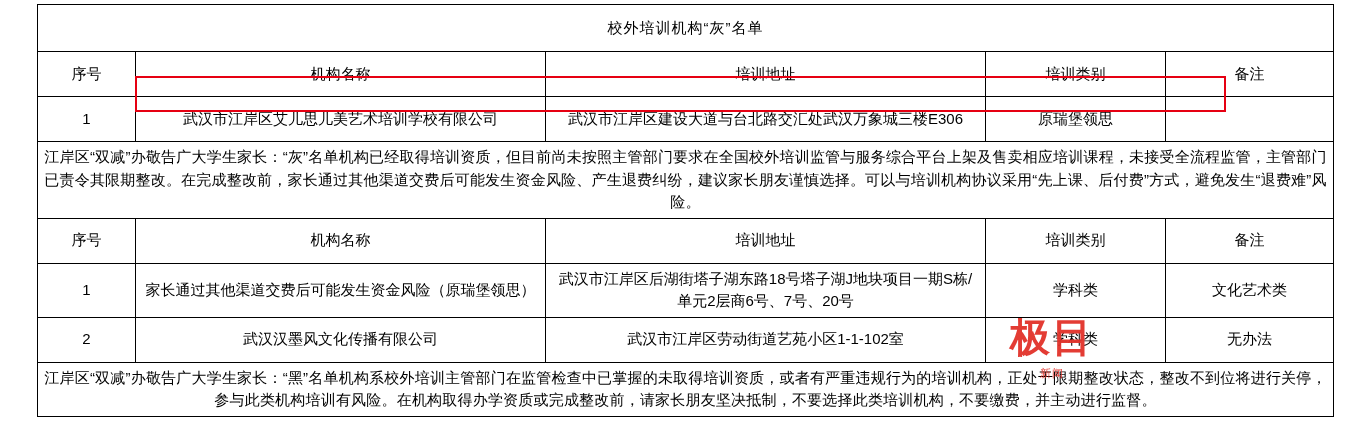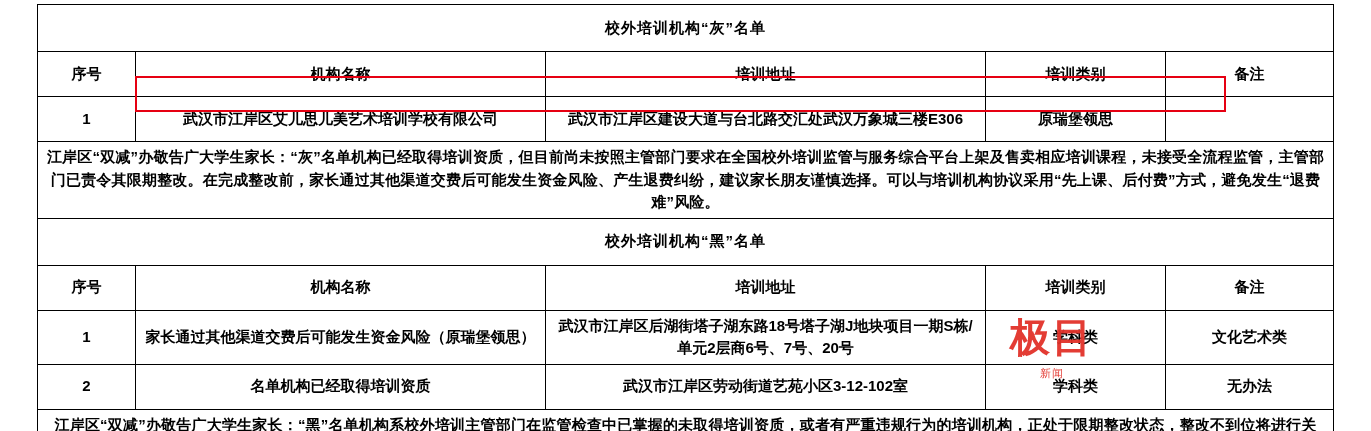--- a/index.html
+++ b/index.html
@@ -27,21 +27,20 @@
     margin: 4px 38px 0 37px;
     border: 1px solid #000;
   }
   table.doc td {
     border: 1px solid #000;
     padding: 4px 6px;
     font-size: 15px;
     line-height: 1.5;
     vertical-align: middle;
     text-align: center;
-    font-weight: bold;
   }
   td.section-title {
     font-size: 17px;
     height: 38px;
     letter-spacing: 1px;
   }
   td.col-head {
     height: 36px;
     font-size: 15px;
   }
@@ -128,40 +127,37 @@
         <td class="row-cell">武汉市江岸区艾儿思儿美艺术培训学校有限公司</td>
         <td class="row-cell">武汉市江岸区建设大道与台北路交汇处武汉万象城三楼E306</td>
         <td class="row-cell">原瑞堡领思</td>
         <td class="row-cell"></td>
       </tr>
       <tr>
         <td class="note" colspan="5">江岸区“双减”办敬告广大学生家长：“灰”名单机构已经取得培训资质，但目前尚未按照主管部门要求在全国校外培训监管与服务综合平台上架及售卖相应培训课程，未接受全流程监管，主管部门已责令其限期整改。在完成整改前，家长通过其他渠道交费后可能发生资金风险、产生退费纠纷，建议家长朋友谨慎选择。可以与培训机构协议采用“先上课、后付费”方式，避免发生“退费难”风险。</td>
       </tr>
 
       <tr>
-        <td class="section-title" colspan="5">校外培训机构“黑”名单</td>
-      </tr>
-      <tr>
         <td class="col-head">序号</td>
         <td class="col-head">机构名称</td>
         <td class="col-head">培训地址</td>
         <td class="col-head">培训类别</td>
         <td class="col-head">备注</td>
       </tr>
       <tr>
         <td class="row-cell">1</td>
         <td class="row-cell left">家长通过其他渠道交费后可能发生资金风险（原瑞堡领思）</td>
         <td class="row-cell left">武汉市江岸区后湖街塔子湖东路18号塔子湖J地块项目一期S栋/单元2层商6号、7号、20号</td>
         <td class="row-cell">学科类</td>
         <td class="row-cell">文化艺术类</td>
       </tr>
       <tr>
         <td class="row-cell">2</td>
-        <td class="row-cell left">名单机构已经取得培训资质</td>
-        <td class="row-cell left">武汉市江岸区劳动街道艺苑小区3-12-102室</td>
+        <td class="row-cell left">武汉汉墨风文化传播有限公司</td>
+        <td class="row-cell left">武汉市江岸区劳动街道艺苑小区1-1-102室</td>
         <td class="row-cell">学科类</td>
         <td class="row-cell">无办法</td>
       </tr>
       <tr>
         <td class="note" colspan="5">江岸区“双减”办敬告广大学生家长：“黑”名单机构系校外培训主管部门在监管检查中已掌握的未取得培训资质，或者有严重违规行为的培训机构，正处于限期整改状态，整改不到位将进行关停，参与此类机构培训有风险。在机构取得办学资质或完成整改前，请家长朋友坚决抵制，不要选择此类培训机构，不要缴费，并主动进行监督。</td>
       </tr>
     </tbody>
   </table>
 
   <div class="redbox"></div>

